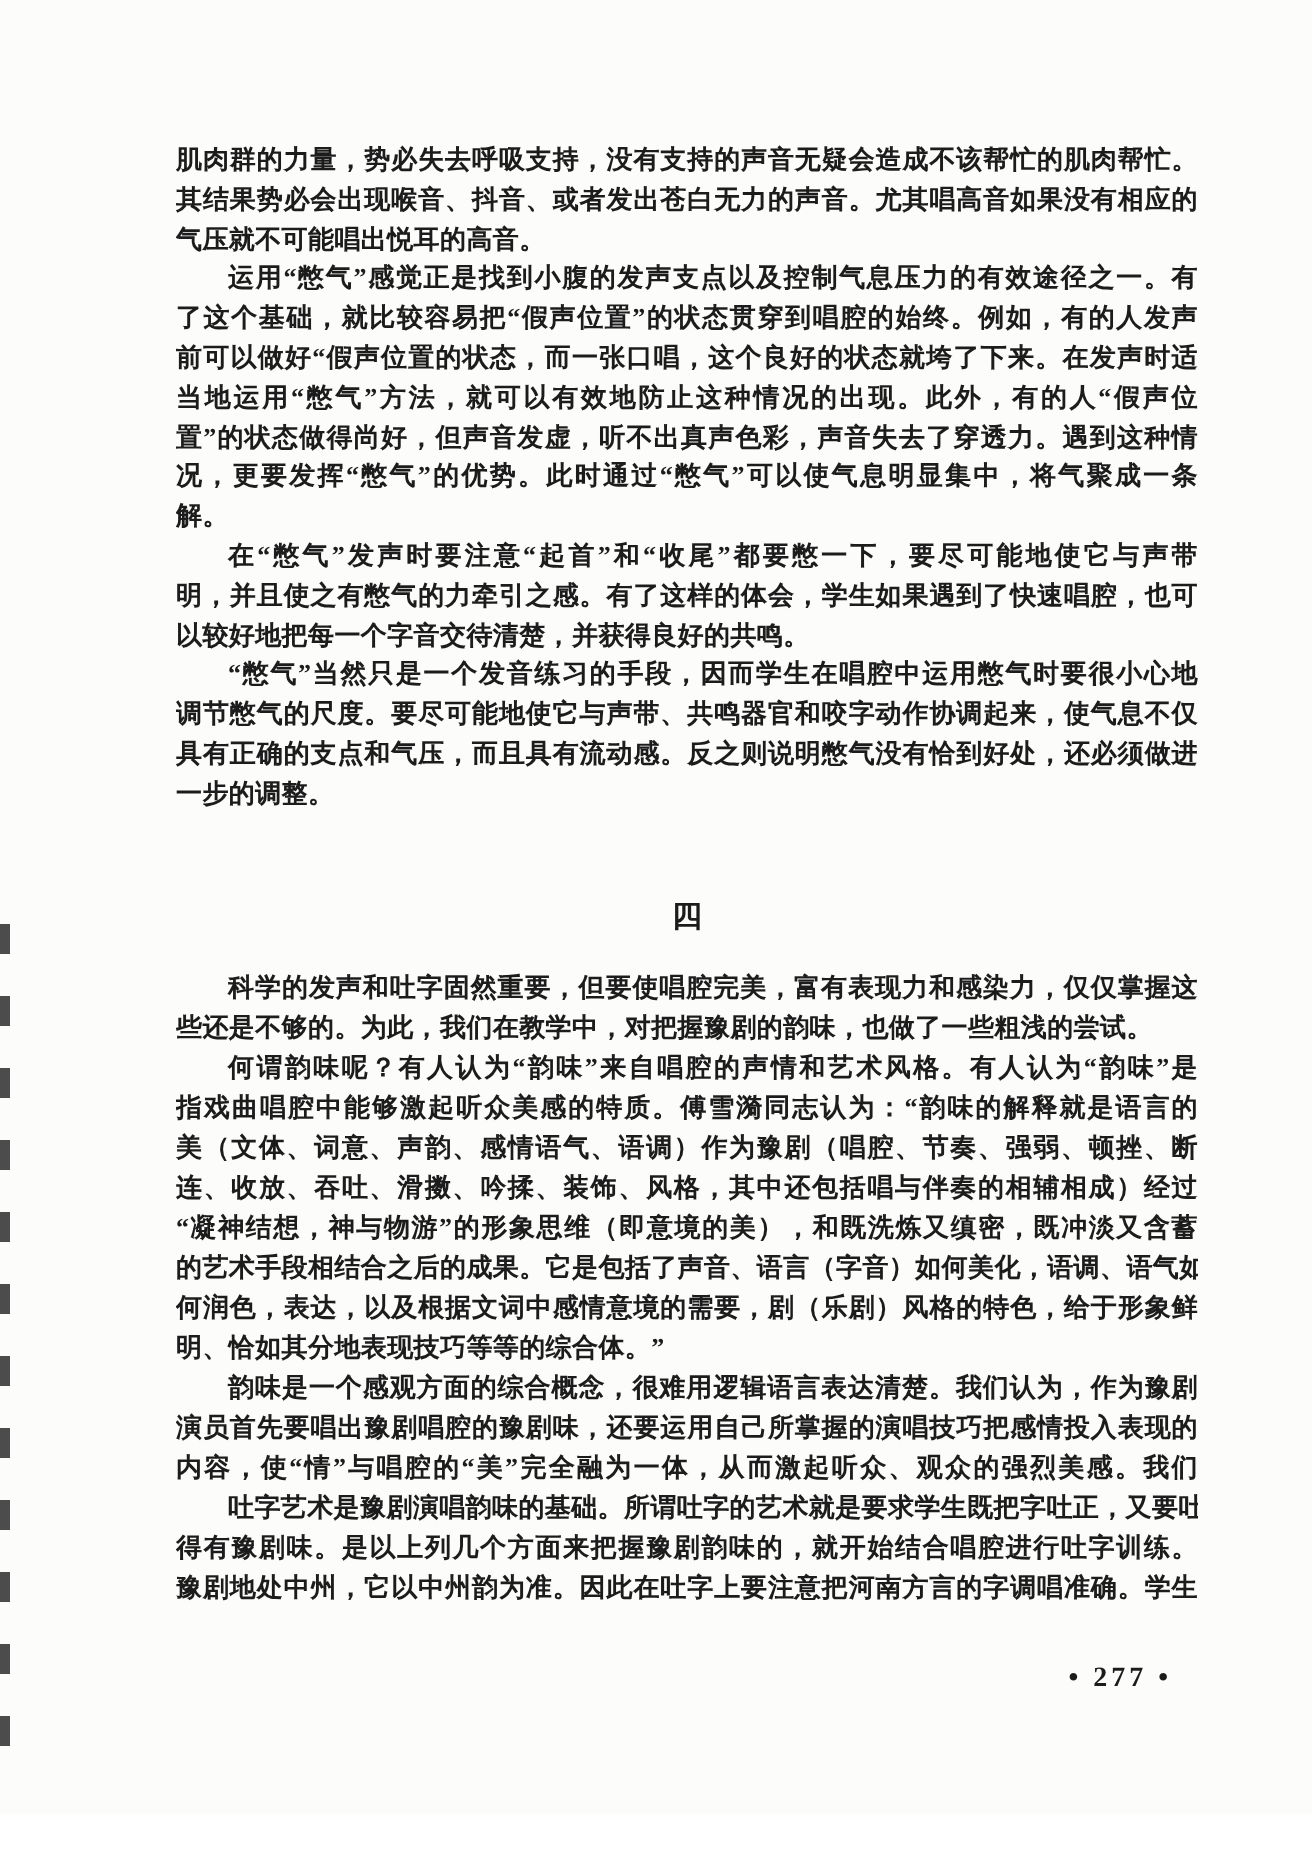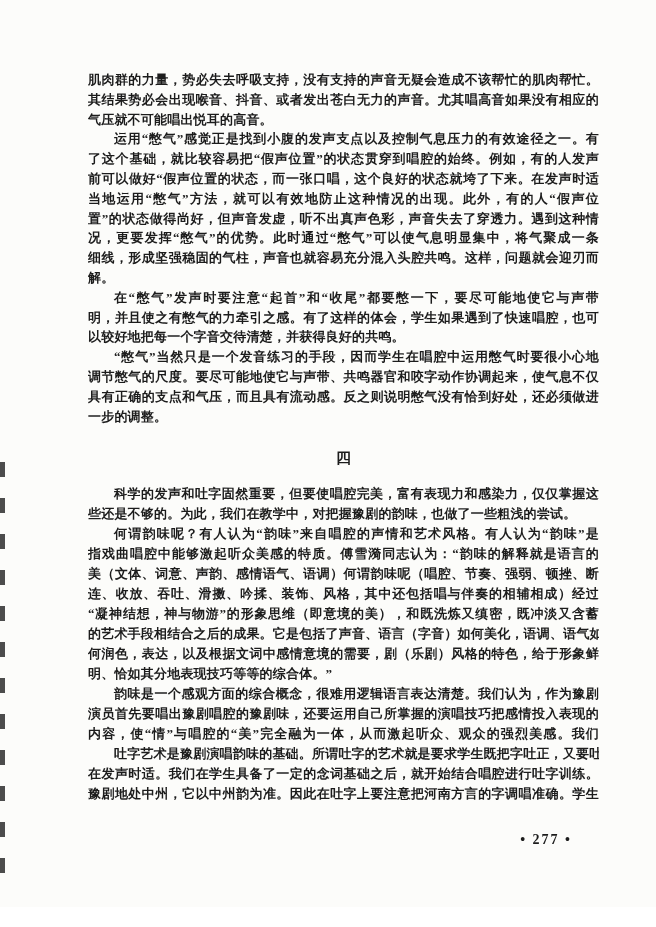--- a/index.html
+++ b/index.html
@@ -56,21 +56,21 @@
     left: 88px;
     width: 511px;
     top: 449px;
     text-align: center;
     font-size: 15px;
     font-weight: 700;
   }
   .page-number {
     position: absolute;
     top: 832px;
-    right: 84px;
+    right: 70px;
     font-size: 14px;
     font-weight: 700;
     letter-spacing: 2px;
   }
 </style>
 </head>
 <body>
 
 <div class="page">
 
@@ -79,47 +79,46 @@
   <div class="text-block block1">
     <div class="line">肌肉群的力量，势必失去呼吸支持，没有支持的声音无疑会造成不该帮忙的肌肉帮忙。</div>
     <div class="line">其结果势必会出现喉音、抖音、或者发出苍白无力的声音。尤其唱高音如果没有相应的</div>
     <div class="line short">气压就不可能唱出悦耳的高音。</div>
     <div class="line ind">运用“憋气”感觉正是找到小腹的发声支点以及控制气息压力的有效途径之一。有</div>
     <div class="line">了这个基础，就比较容易把“假声位置”的状态贯穿到唱腔的始终。例如，有的人发声</div>
     <div class="line">前可以做好“假声位置的状态，而一张口唱，这个良好的状态就垮了下来。在发声时适</div>
     <div class="line">当地运用“憋气”方法，就可以有效地防止这种情况的出现。此外，有的人“假声位</div>
     <div class="line">置”的状态做得尚好，但声音发虚，听不出真声色彩，声音失去了穿透力。遇到这种情</div>
     <div class="line">况，更要发挥“憋气”的优势。此时通过“憋气”可以使气息明显集中，将气聚成一条</div>
-    <div class="line">细线，形成坚强稳固的气柱，声音也就容易充分混入头腔共鸣。这样，问题就会迎刃而</div>
     <div class="line short">解。</div>
     <div class="line ind">在“憋气”发声时要注意“起首”和“收尾”都要憋一下，要尽可能地使它与声带</div>
     <div class="line">明，并且使之有憋气的力牵引之感。有了这样的体会，学生如果遇到了快速唱腔，也可</div>
     <div class="line short">以较好地把每一个字音交待清楚，并获得良好的共鸣。</div>
     <div class="line ind">“憋气”当然只是一个发音练习的手段，因而学生在唱腔中运用憋气时要很小心地</div>
     <div class="line">调节憋气的尺度。要尽可能地使它与声带、共鸣器官和咬字动作协调起来，使气息不仅</div>
     <div class="line">具有正确的支点和气压，而且具有流动感。反之则说明憋气没有恰到好处，还必须做进</div>
     <div class="line short">一步的调整。</div>
   </div>
 
   <div class="section-heading">四</div>
 
   <div class="text-block block2">
     <div class="line ind">科学的发声和吐字固然重要，但要使唱腔完美，富有表现力和感染力，仅仅掌握这</div>
     <div class="line short">些还是不够的。为此，我们在教学中，对把握豫剧的韵味，也做了一些粗浅的尝试。</div>
     <div class="line ind">何谓韵味呢？有人认为“韵味”来自唱腔的声情和艺术风格。有人认为“韵味”是</div>
     <div class="line">指戏曲唱腔中能够激起听众美感的特质。傅雪漪同志认为：“韵味的解释就是语言的</div>
-    <div class="line">美（文体、词意、声韵、感情语气、语调）何谓韵味呢（唱腔、节奏、强弱、顿挫、断</div>
+    <div class="line">美（文体、词意、声韵、感情语气、语调）作为豫剧（唱腔、节奏、强弱、顿挫、断</div>
     <div class="line">连、收放、吞吐、滑擞、吟揉、装饰、风格，其中还包括唱与伴奏的相辅相成）经过</div>
     <div class="line">“凝神结想，神与物游”的形象思维（即意境的美），和既洗炼又缜密，既冲淡又含蓄</div>
     <div class="line">的艺术手段相结合之后的成果。它是包括了声音、语言（字音）如何美化，语调、语气如</div>
     <div class="line">何润色，表达，以及根据文词中感情意境的需要，剧（乐剧）风格的特色，给于形象鲜</div>
     <div class="line short">明、恰如其分地表现技巧等等的综合体。”</div>
     <div class="line ind">韵味是一个感观方面的综合概念，很难用逻辑语言表达清楚。我们认为，作为豫剧</div>
     <div class="line">演员首先要唱出豫剧唱腔的豫剧味，还要运用自己所掌握的演唱技巧把感情投入表现的</div>
     <div class="line">内容，使“情”与唱腔的“美”完全融为一体，从而激起听众、观众的强烈美感。我们</div>
     <div class="line ind">吐字艺术是豫剧演唱韵味的基础。所谓吐字的艺术就是要求学生既把字吐正，又要吐</div>
-    <div class="line">在发声时适。我们在学生具备了一定的念词基础之后，就开始结合唱腔进行吐字训练。</div>
+    <div class="line">得有豫剧味。是以上列几个方面来把握豫剧韵味的，就开始结合唱腔进行吐字训练。</div>
     <div class="line">豫剧地处中州，它以中州韵为准。因此在吐字上要注意把河南方言的字调唱准确。学生</div>
   </div>
 
   <div class="page-number">• 277 •</div>
 
 </div>
 
 </body></html>

